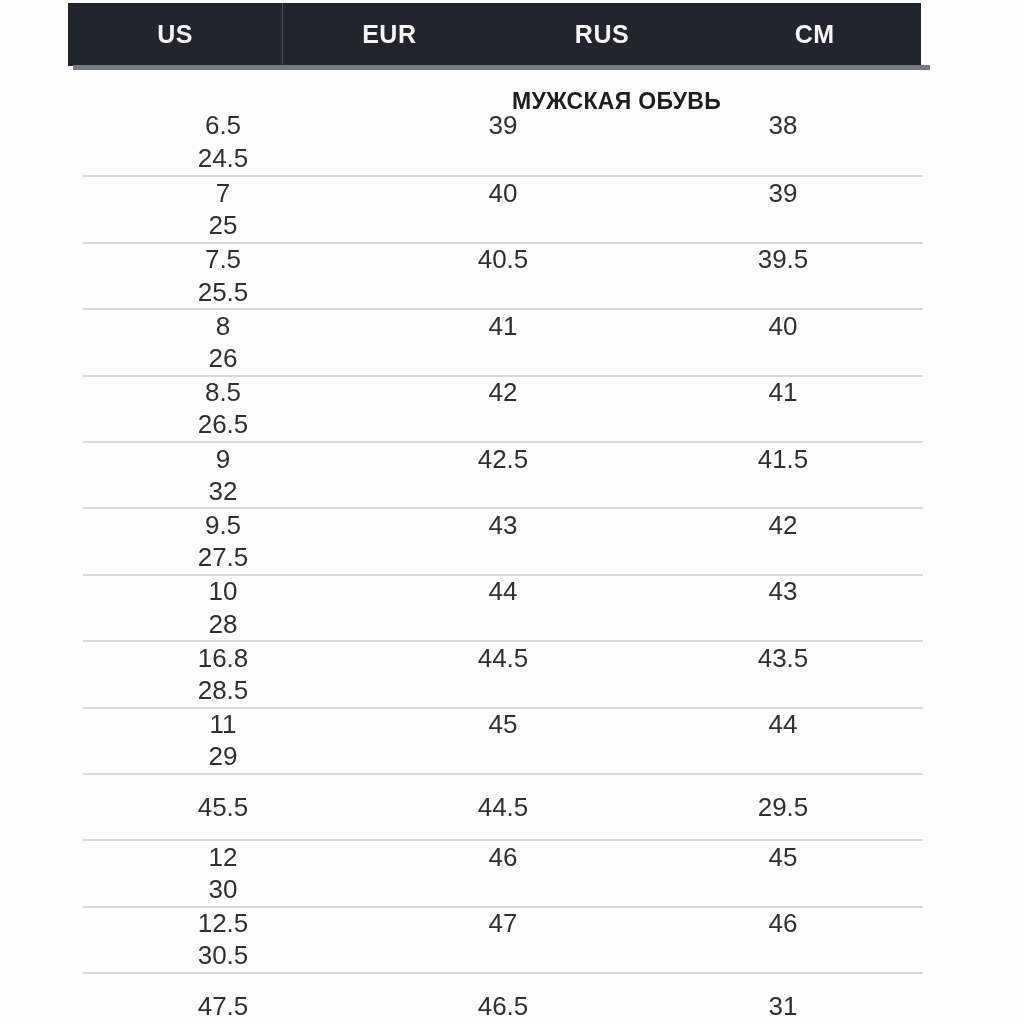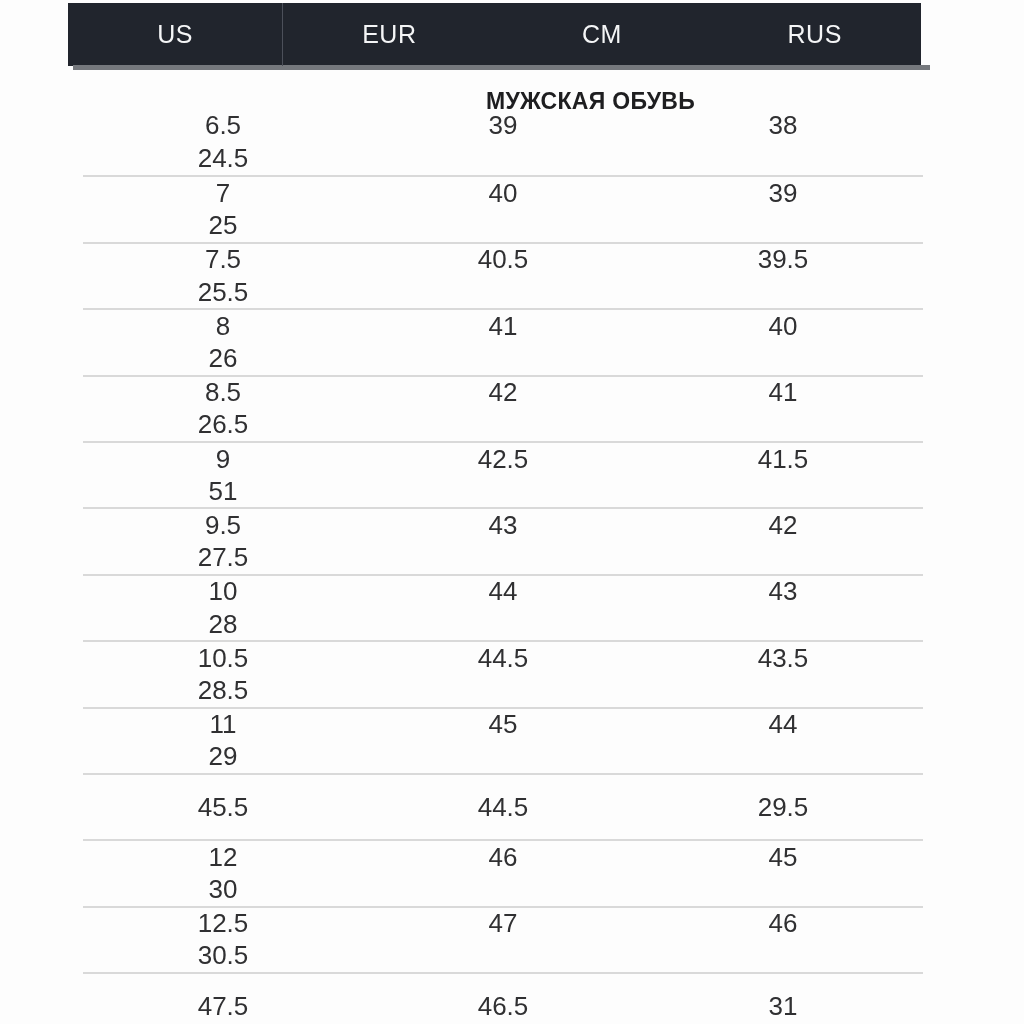--- a/index.html
+++ b/index.html
@@ -10,53 +10,53 @@
   .header-bar {
     position:absolute; left:68px; top:3px; width:853px; height:63px;
     background:#21252d; display:flex; align-items:center; z-index:0;
   }
   
   .header-bar::after {
     content:""; position:absolute; left:5px; right:-9px; bottom:-4px; height:5px;
     background:#75787d; z-index:-1;
   }
   .hcell {
-    flex:1; text-align:center; color:#f4f5f6; font-weight:normal;
+    flex:1; text-align:center; color:#f4f5f6; font-weight:bold;
     font-size:25px; letter-spacing:0.5px;
   }
   .hcell-us {
     flex:0 0 215px; height:100%; display:flex; align-items:center; justify-content:center;
     border-right:1px solid #4c505a;
   }
 
   
   .section-title {
-    position:absolute; left:272px; top:88px; width:637px; text-align:center;
+    position:absolute; left:298px; top:88px; width:637px; text-align:center;
     font-weight:bold; font-size:23px; color:#1e1e20; letter-spacing:0.3px;
   }
 
   
   .rows { position:absolute; left:83px; top:109px; width:840px; }
   .row {
     display:grid; grid-template-columns:repeat(3,1fr);
     height:66.4px; align-items:center;
   }
   .row + .row { border-top:2px solid #d9d9d9; }
   .cell { text-align:center; font-size:26px; color:#303032; }
 </style>
 </head>
 <body>
 
 <div class="screen">
 
   <div class="header-bar">
     <div class="hcell hcell-us">US</div>
     <div class="hcell">EUR</div>
+    <div class="hcell">RUS</div>
     <div class="hcell">CM</div>
-    <div class="hcell">RUS</div>
   </div>
 
   <div class="section-title">МУЖСКАЯ ОБУВЬ</div>
 
   <div class="rows">
     <div class="row">
       <div class="cell">6.5</div>
       <div class="cell">39</div>
       <div class="cell">38</div>
       <div class="cell">24.5</div>
@@ -82,36 +82,36 @@
     <div class="row">
       <div class="cell">8.5</div>
       <div class="cell">42</div>
       <div class="cell">41</div>
       <div class="cell">26.5</div>
     </div>
     <div class="row">
       <div class="cell">9</div>
       <div class="cell">42.5</div>
       <div class="cell">41.5</div>
-      <div class="cell">51</div>
+      <div class="cell">32</div>
     </div>
     <div class="row">
       <div class="cell">9.5</div>
       <div class="cell">43</div>
       <div class="cell">42</div>
       <div class="cell">27.5</div>
     </div>
     <div class="row">
       <div class="cell">10</div>
       <div class="cell">44</div>
       <div class="cell">43</div>
       <div class="cell">28</div>
     </div>
     <div class="row">
-      <div class="cell">10.5</div>
+      <div class="cell">16.8</div>
       <div class="cell">44.5</div>
       <div class="cell">43.5</div>
       <div class="cell">28.5</div>
     </div>
     <div class="row">
       <div class="cell">11</div>
       <div class="cell">45</div>
       <div class="cell">44</div>
       <div class="cell">29</div>
     </div>

